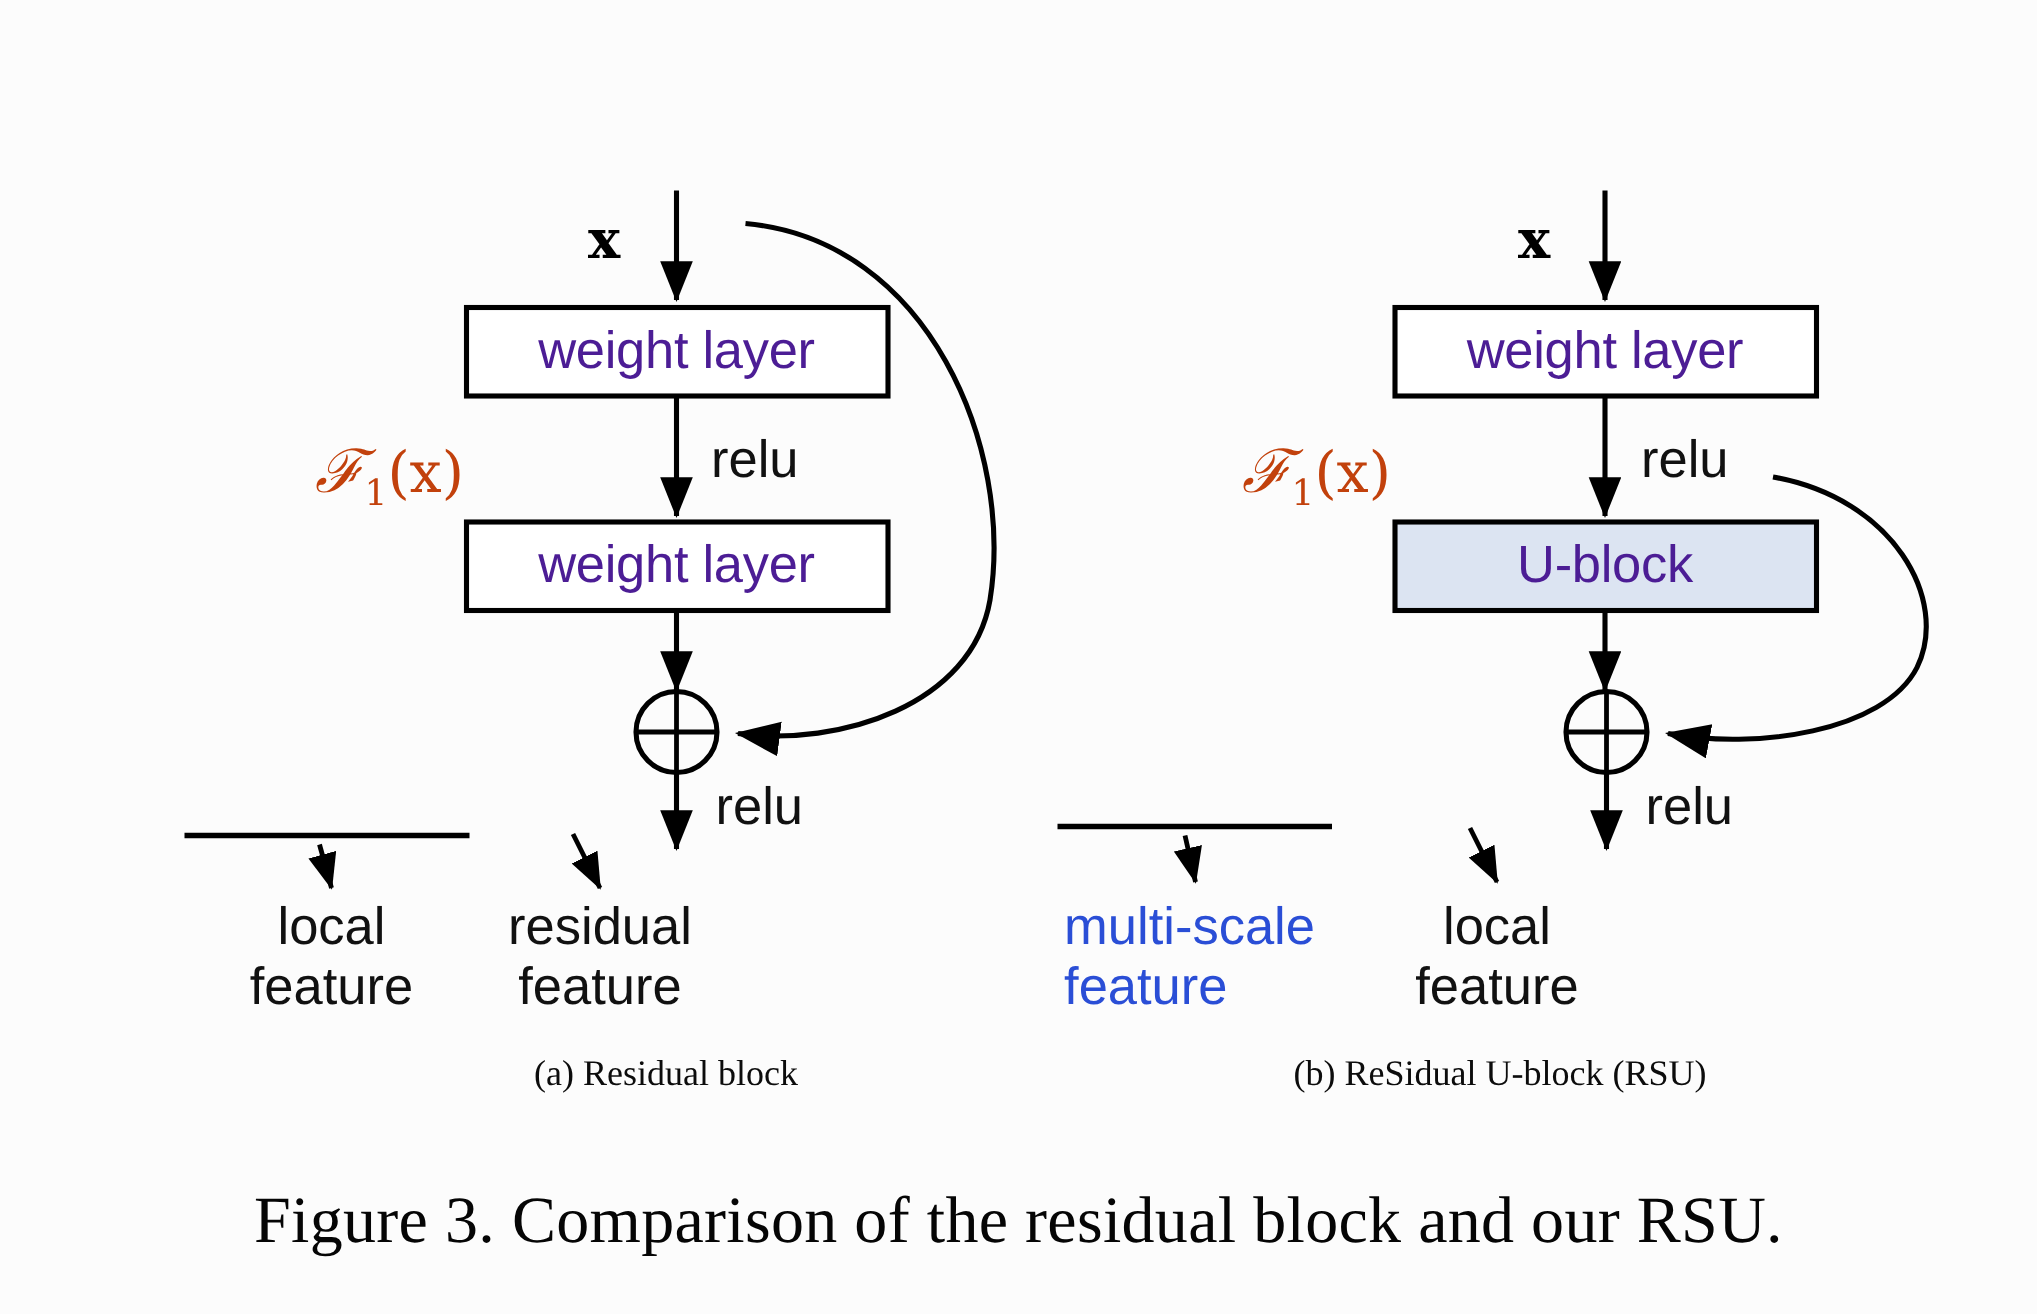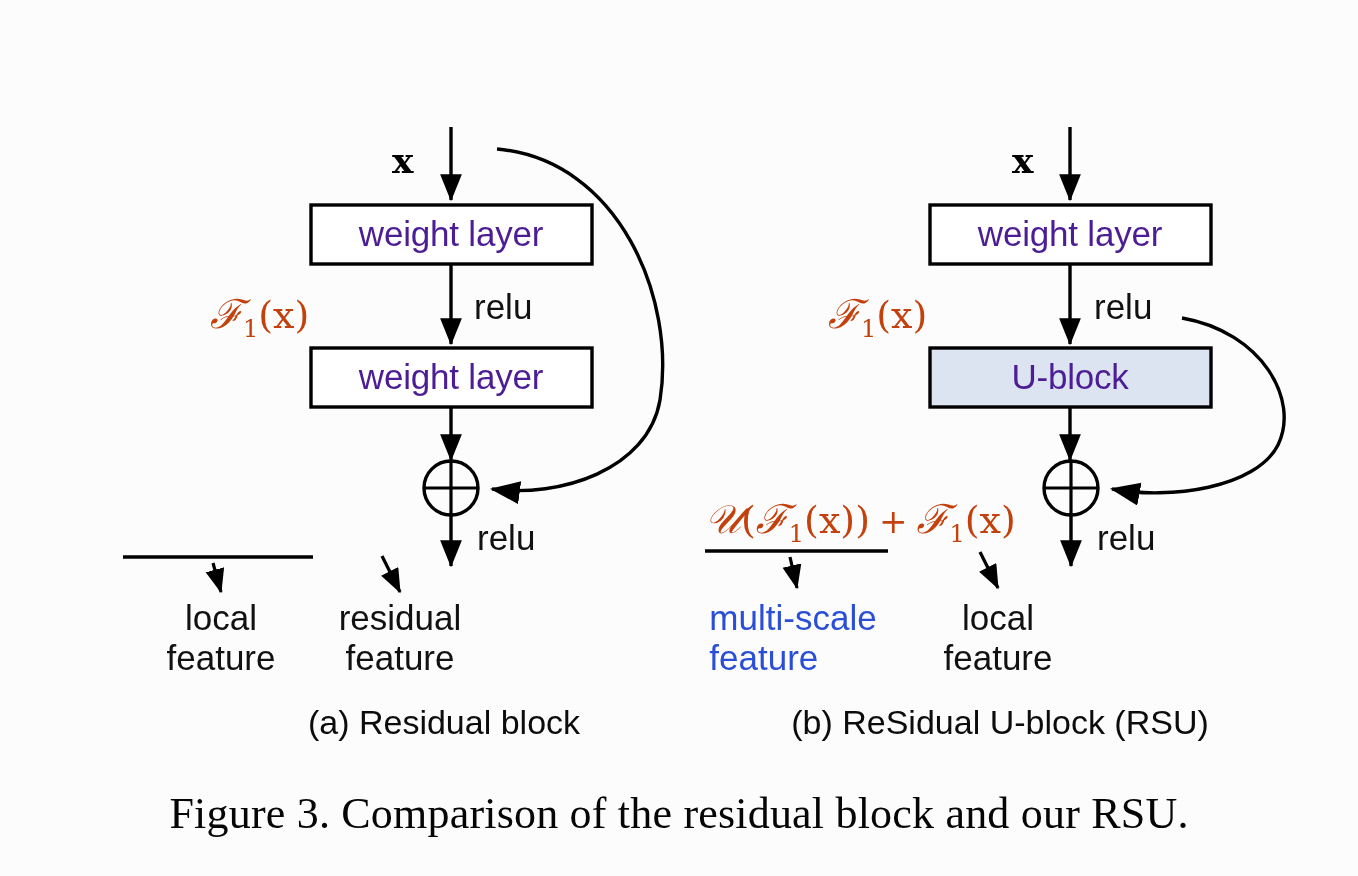--- a/index.html
+++ b/index.html
@@ -78,22 +78,22 @@
   }
   
   .vecx {
     font-family: "DejaVu Serif", "Liberation Serif", serif;
     font-weight: bold;
     font-size: 36px;
     color: #000;
   }
   
   .subcap {
-    font-family: Liberation Sans, sans-serif;
-    font-size: 34px;
+    font-family: Liberation Serif, serif;
+    font-size: 24px;
     color: #0c0c0c;
   }
   
   .figcaption {
     font-family: "Liberation Serif", "DejaVu Serif", serif;
     font-size: 44px;
     color: #050505;
     letter-spacing: 0.2px;
   }
   .center-x {
@@ -205,23 +205,20 @@
   <div class="abs block-label center-x" style="left:1070px; top:214px;">weight layer</div>
 
   <div class="abs annot" style="left:1094px; top:287px;">relu</div>
 
   <div class="abs block-label center-x" style="left:1070px; top:357px;">U-block</div>
 
   <div class="abs math" style="left:828px; top:285px;">
     <span class="cal">ℱ</span><span class="sub">1</span><span class="paren">(x)</span>
   </div>
 
-  <div class="abs math" style="left:705px; top:490px;">
-    <span class="cal">𝒰</span><span class="paren">(</span><span class="cal">ℱ</span><span class="sub">1</span><span class="paren">(x)</span><span class="paren">)</span><span class="plus" style="margin:0 9px;">+</span><span class="cal">ℱ</span><span class="sub">1</span><span class="paren">(x)</span>
-  </div>
 
   <div class="abs annot" style="left:1097px; top:518px;">relu</div>
 
   <div class="abs annot blue center-x" style="left:793px; top:598px; ">
     <div>multi-scale</div>
     <div>feature</div>
   </div>
 
   <div class="abs annot center-x" style="left:998px; top:598px; text-align:center;">
     <div>local</div>

